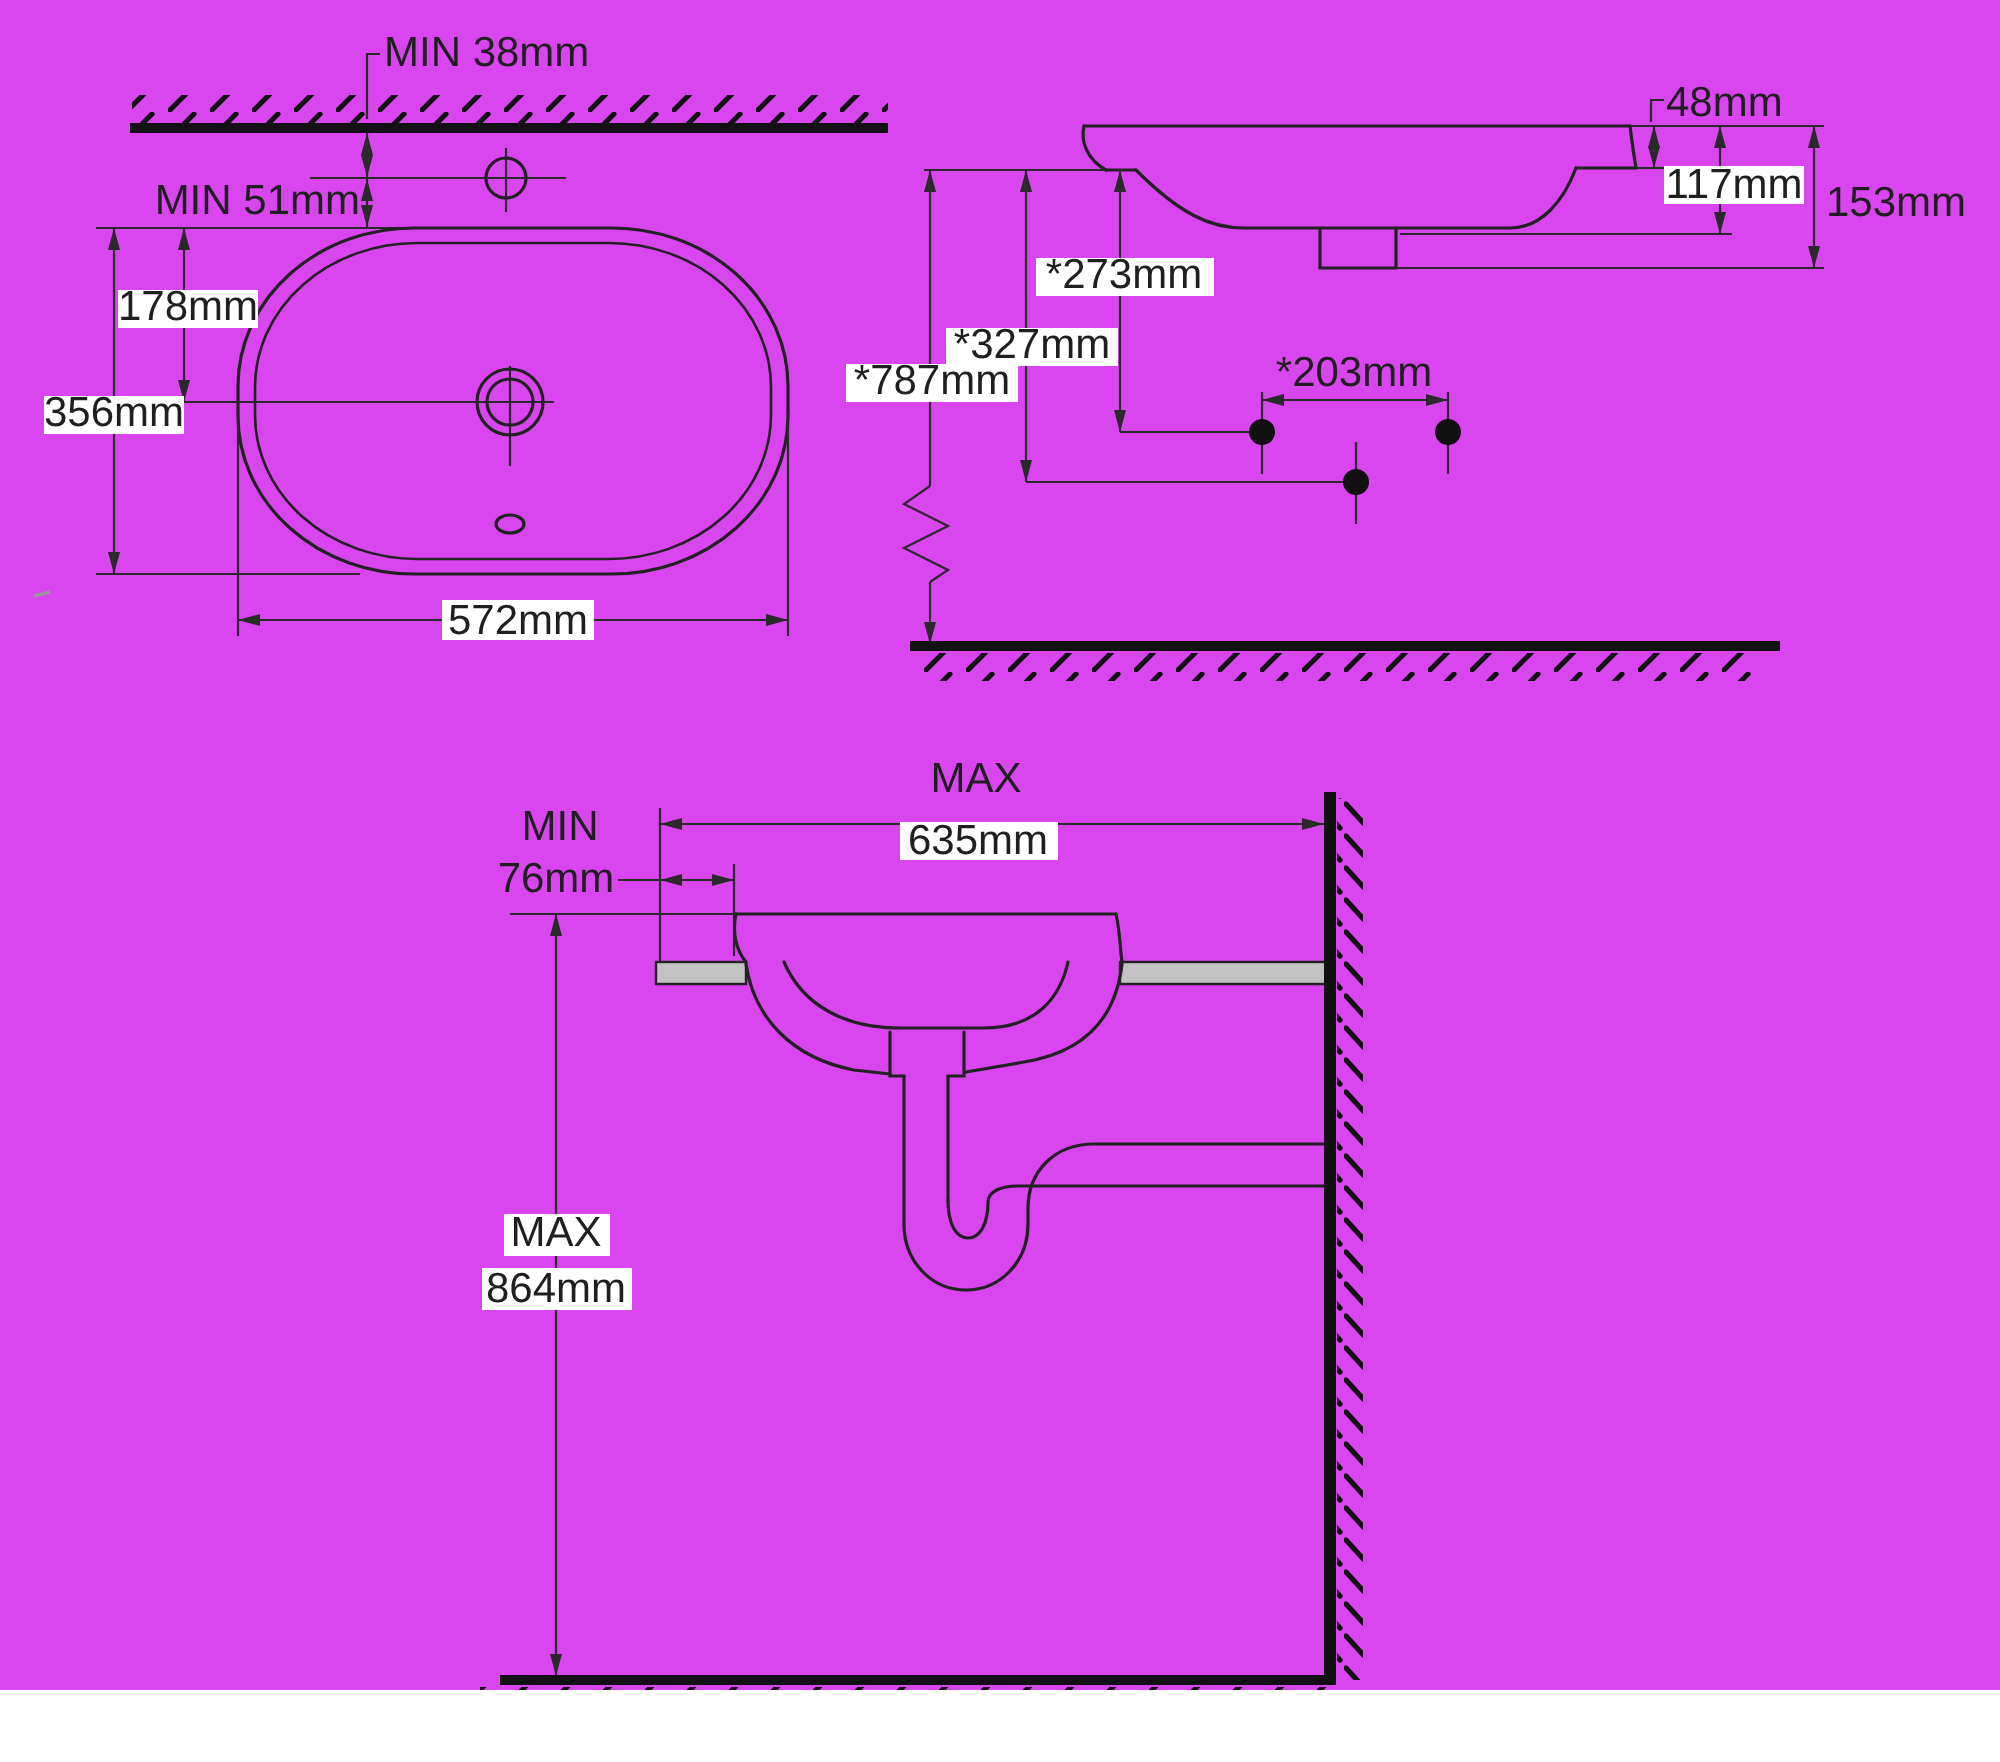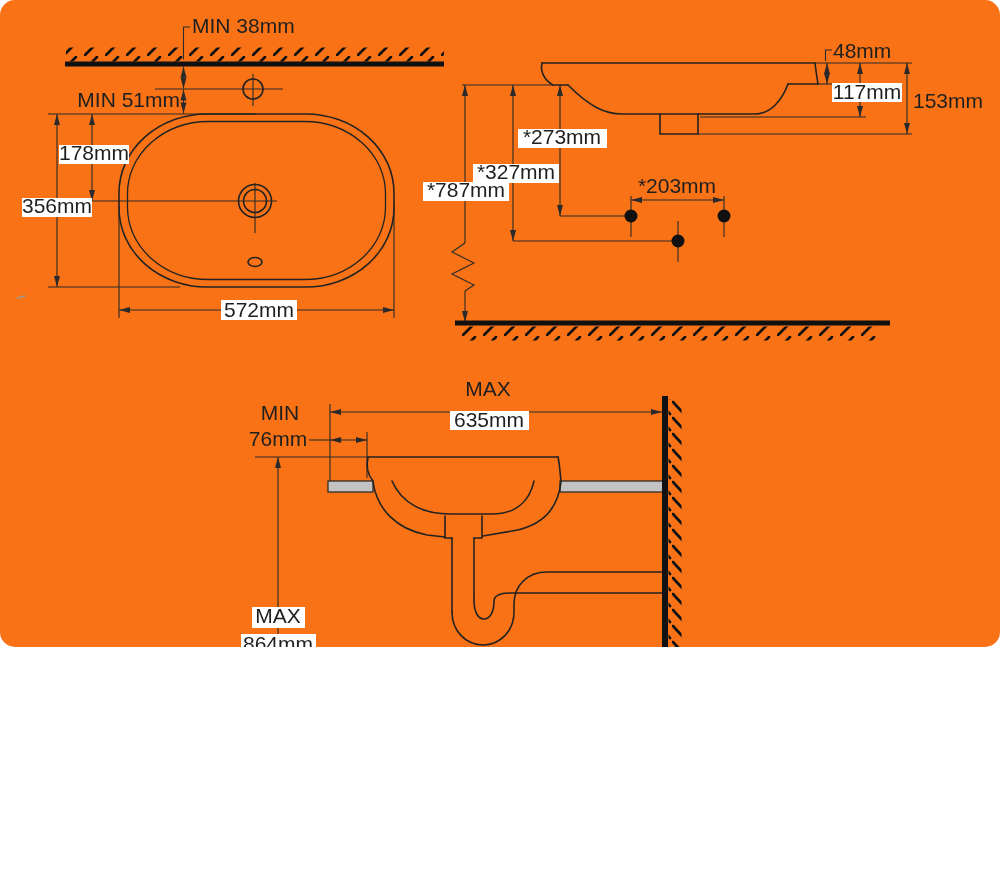--- a/index.html
+++ b/index.html
@@ -1,16 +1,16 @@
 <!DOCTYPE html>
 <html><head>
 <meta charset="utf-8">
 <style>
   html,body { margin:0; padding:0; background:#ffffff; }
-  .stage { width:1000px; height:647px; position:relative; background:#f97316;border-radius:15px; }
+  .stage { width:1000px; height:845px; position:relative; background:#d946ef; }
   svg { display:block; }
   text {
     font-family:"Liberation Sans", sans-serif;
     font-size:21px;
     fill:#1f1f1f;
   }
   .ln  { stroke:#2a2a2a; stroke-width:1.1; fill:none; }
   .ol  { stroke:#222222; stroke-width:1.6; fill:none; stroke-linecap:round; }
   .ol2 { stroke:#222222; stroke-width:1.3; fill:none; }
   .hv  { stroke:#111111; fill:none; }

